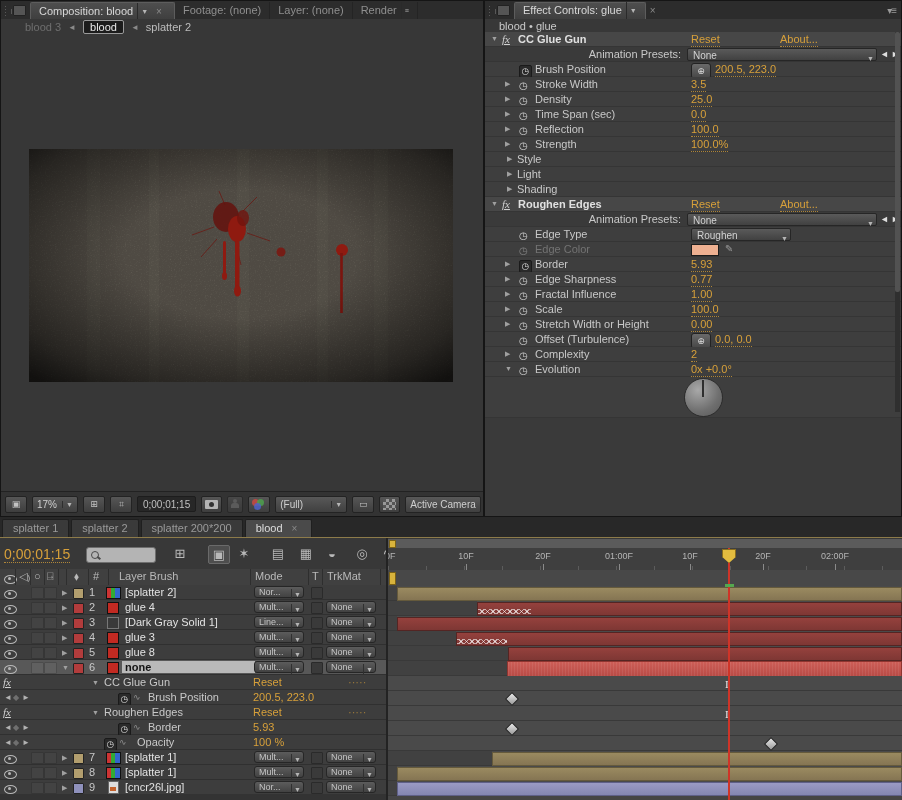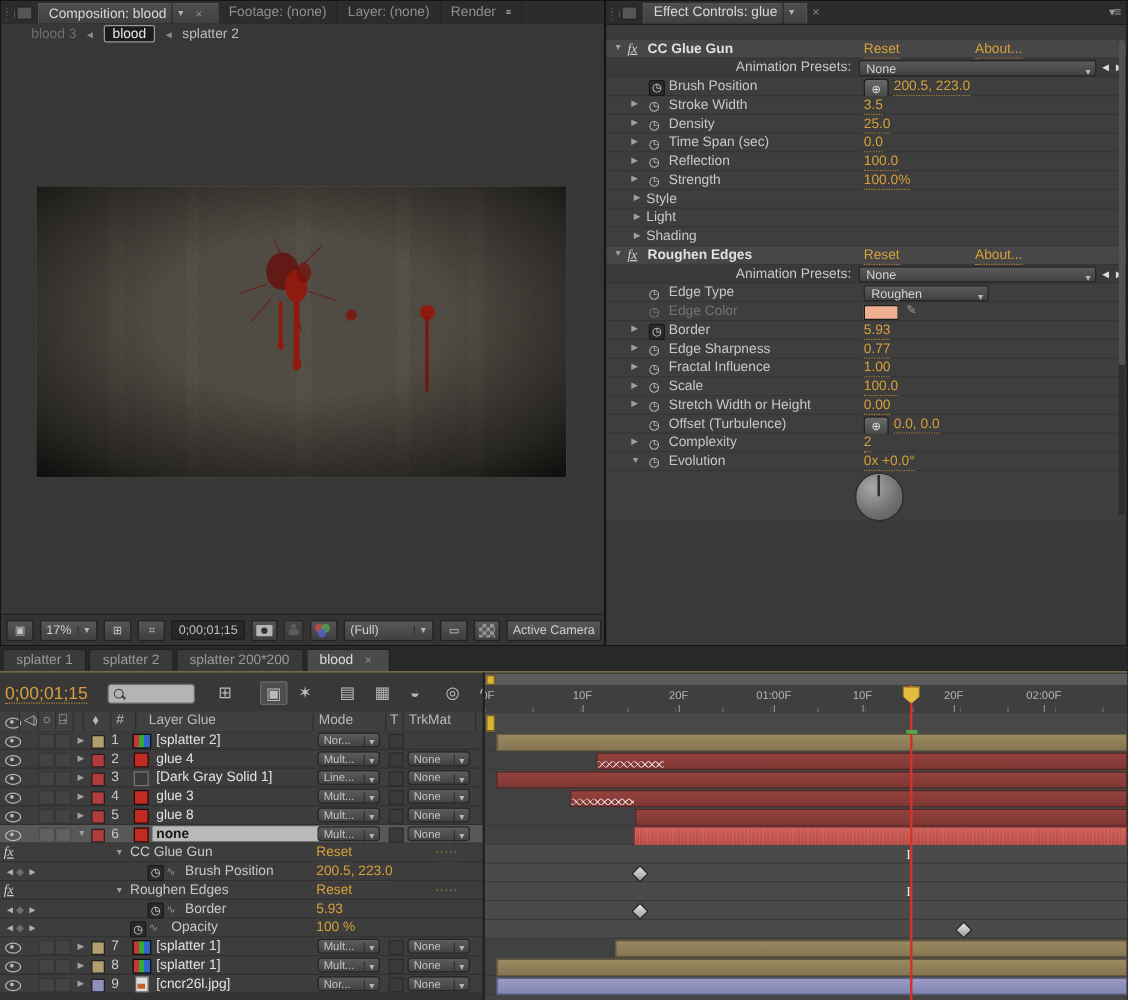--- a/index.html
+++ b/index.html
@@ -262,20 +262,23 @@
   <div class="tabbar">
     <div class="grip"></div>
     <div class="panel-ic"></div>
     <span class="ptab active">
       <span>Effect Controls: glue</span>
       <span class="chev">▼</span>
     </span>
     <span class="closex">×</span>
     <span class="pmenu">▾≡</span>
   </div>
+  <div id="fx-crumb">
+      <span>blood • glue</span>
+    </div>
   <div id="fx-rows">
       <div class="fxrow hd">
         <span class="c tri" style="left: 6px;">▼</span>
         <span class="c fxbadge" style="left: 17px;">fx</span>
         <span class="c efname" style="left: 33px;">CC Glue Gun</span>
         <span class="c oval" style="left: 206px;">Reset</span>
         <span class="c oval" style="left: 295px;">About...</span>
       </div>
       <div class="fxrow pr">
         <span class="c" style="right: 220px; text-align: right;">Animation Presets:</span>
@@ -437,21 +440,21 @@
         </span>
       <span id="tl-icons"><span class="tl-ic" style="left: 170px;">⊞</span><span class="tl-ic on" style="left: 208px;">▣</span><span class="tl-ic" style="left: 234px;">✶</span><span class="tl-ic" style="left: 268px;">▤</span><span class="tl-ic" style="left: 296px;">▦</span><span class="tl-ic" style="left: 322px;">◒</span><span class="tl-ic" style="left: 352px;">◎</span><span class="tl-ic" style="left: 378px;">∿</span></span>
     </div>
     <div id="tl-header">
       <span class="c" style="left:4px;top:4px;"><span class="eye" style="top:0;"></span></span>
       <span class="c" style="left:19px;">◁<span style="font-size:8px;">)</span></span>
       <span class="c" style="left:34px;">○</span>
       <span class="c" style="left:47px;">⍈</span>
       <span class="c" style="left:74px;">⬧</span>
       <span class="c" style="left:93px;">#</span>
-      <span class="c" style="left:119px;">Layer Glue</span>
+      <span class="c" style="left:119px;">Layer Brush</span>
       <span class="c" style="left:255px;">Mode</span>
       <span class="c" style="left:312px;">T</span>
       <span class="c" style="left:327px;">TrkMat</span>
       <span class="colsep" style="left:15px;"></span>
         <span class="colsep" style="left:30px;"></span>
       <span class="colsep" style="left:44px;"></span>
         <span class="colsep" style="left:58px;"></span>
       <span class="colsep" style="left:66px;"></span>
         <span class="colsep" style="left:88px;"></span>
       <span class="colsep" style="left:108px;"></span>

